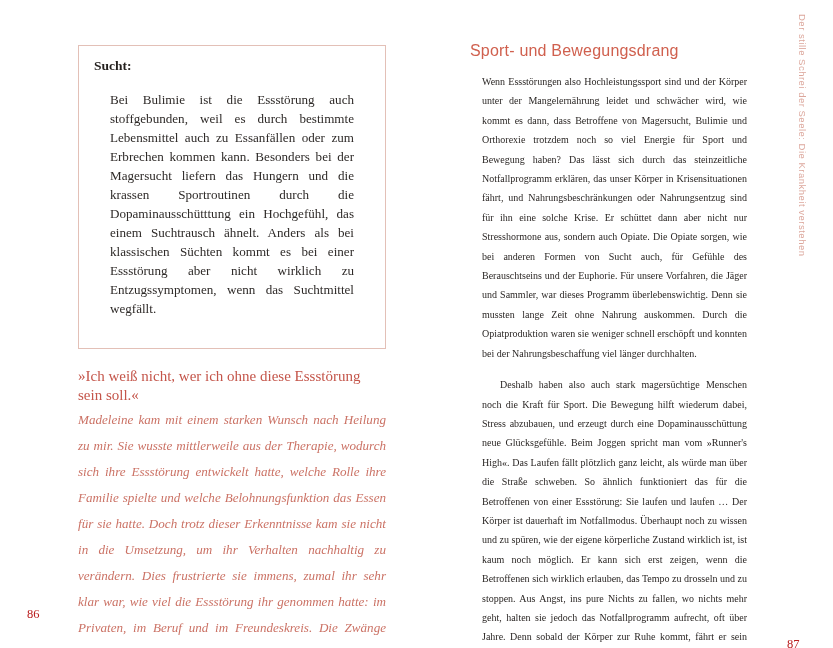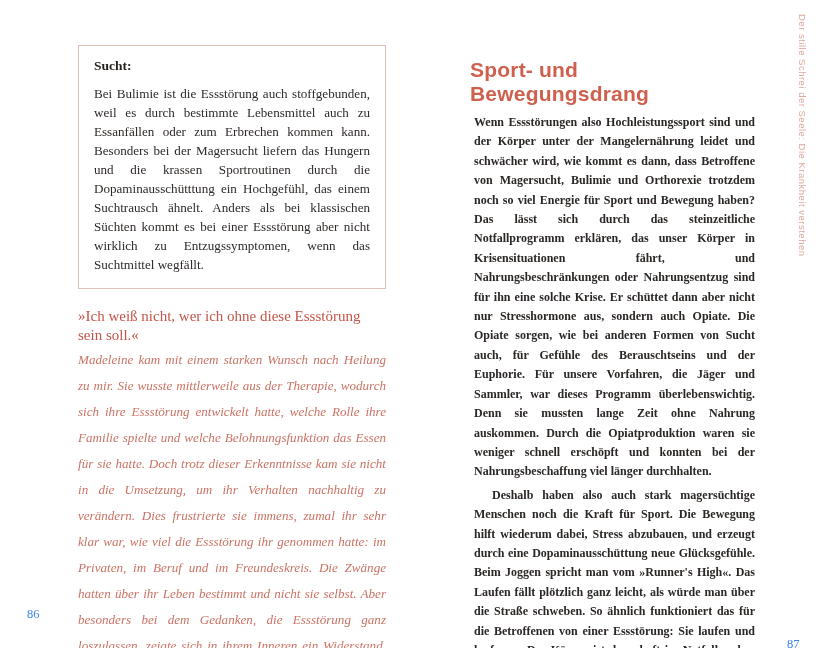--- a/index.html
+++ b/index.html
@@ -33,21 +33,21 @@
     font-size: 13.5px;
     font-weight: bold;
     color: #231f1d;
     margin: 0 0 10px 0;
   }
   .info-box-body {
     font-size: 13.1px;
     line-height: 19px;
     text-align: justify;
     color: #2e2a28;
-    margin: 0;
+    margin: 16px;
   }
   .quote-heading {
     margin: 18px 0 3px 0;
     font-size: 15px;
     line-height: 18.5px;
     font-weight: normal;
     color: #c4554a;
   }
   .case-para {
     font-style: italic;
@@ -63,33 +63,32 @@
 
   
   .right-col {
     position: absolute;
     left: 470px;
     top: 42px;
     width: 289px;
   }
   .section-heading {
     font-family: "Liberation Sans", sans-serif;
-    font-weight: bold;
-    font-size: 21px;
+    font-weight: normal;
+    font-size: 16px;
     letter-spacing: 0.2px;
     color: #d0604e;
-    margin: 16px 0 7px 0;
+    margin: 0 0 7px 0;
   }
   .body-para {
-    font-size: 12px;
+    font-size: 10px;
     line-height: 19.4px;
     text-align: justify;
     color: #2b2725;
-    margin: 4px;
-    font-weight: bold;
+    margin: 12px;
   }
   .body-para.indented {
     text-indent: 18px;
   }
 
   
   .margin-text {
     position: absolute;
     left: 797px;
     top: 14px;
@@ -98,21 +97,21 @@
     text-orientation: mixed;
     font-family: "Liberation Sans", sans-serif;
     font-size: 9.5px;
     letter-spacing: 0.5px;
     color: #dca79c;
     white-space: nowrap;
   }
   .folio {
     position: absolute;
     font-size: 12.5px;
-    color: #3b82f6;
+    color: #b91c1c;
   }
   .folio-left  { left: 27px;  top: 607px; }
   .folio-right { left: 787px; top: 637px; }
 </style>
 </head>
 <body>
 
 <div class="spread">
 
   <div class="left-col">

